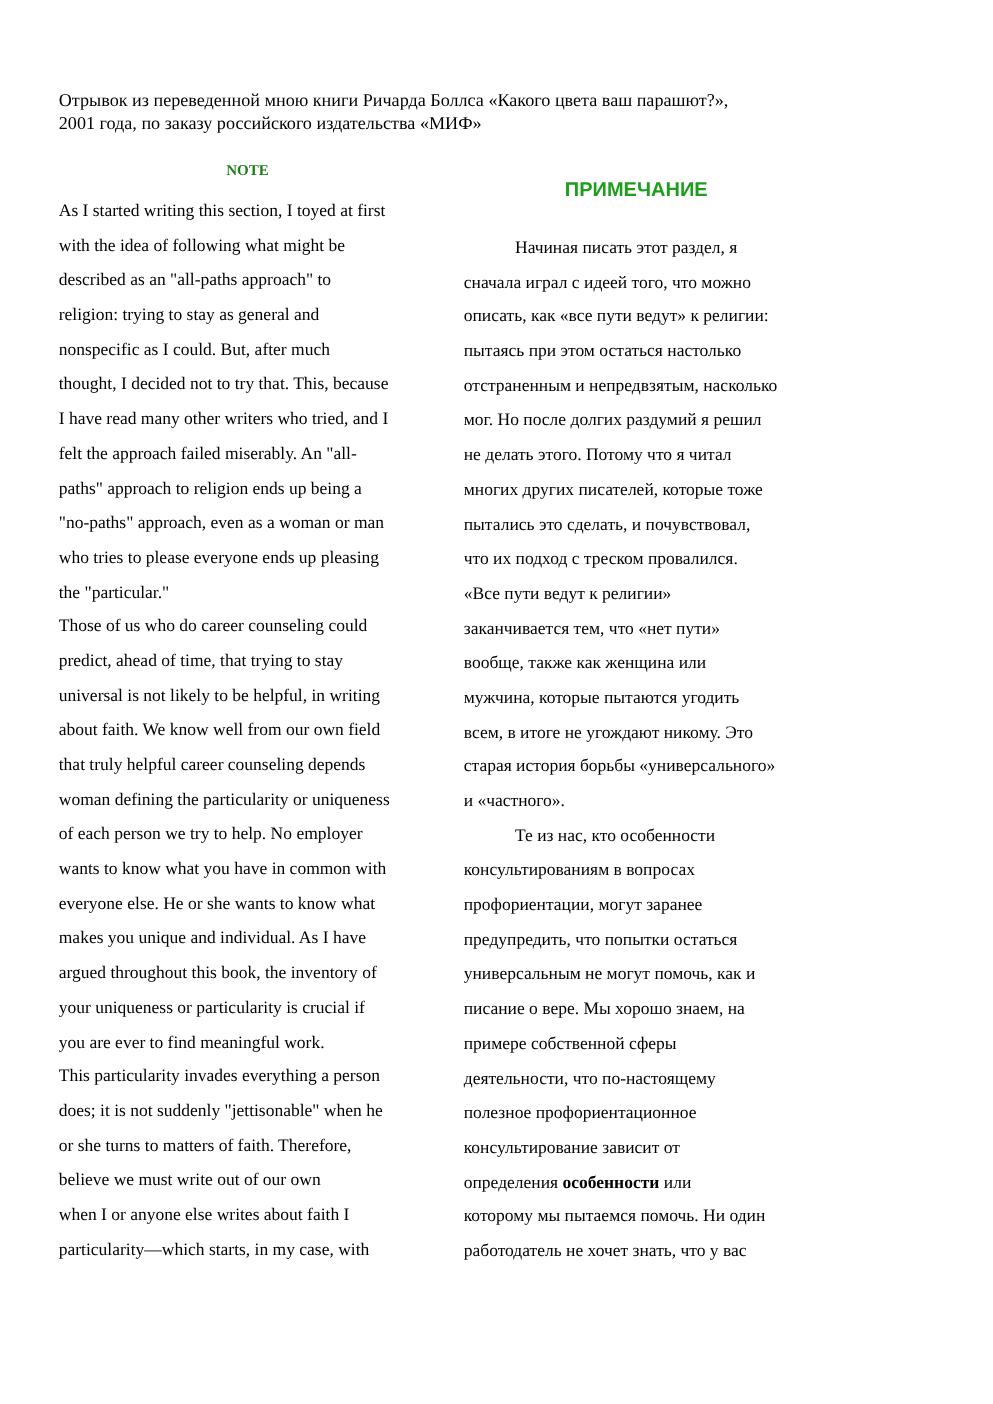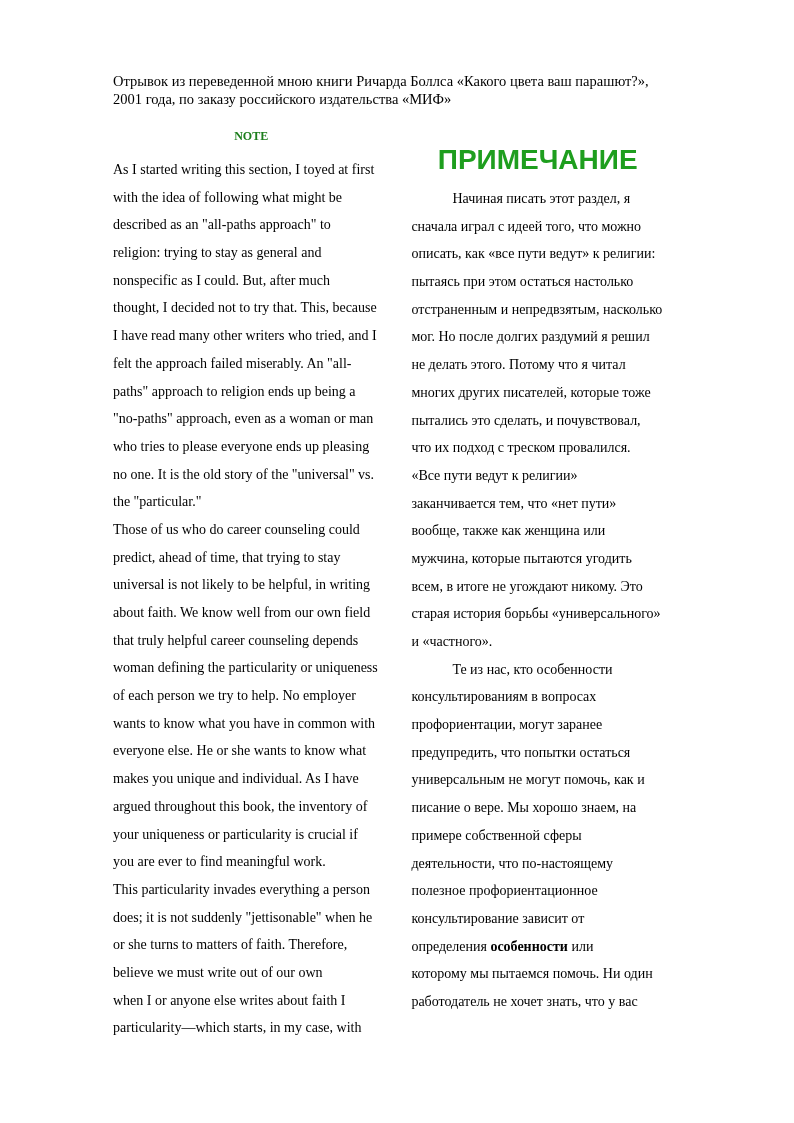--- a/index.html
+++ b/index.html
@@ -5,38 +5,38 @@
   html, body { margin:0; padding:0; }
   body {
     width:794px; height:1123px;
     background:#ffffff; color:#000000;
     font-family:"Liberation Serif", serif;
     overflow:hidden;
   }
   .page {
     width:664px; height:1123px;
     box-sizing:border-box;
-    padding:72px 0 0 113px;
+    padding:72px 0 0 47px;
   }
   .intro-line {
     font-size:14.5px;
     line-height:18px;
     white-space:nowrap;
   }
   .columns { display:flex; margin-top:21px; }
   .col-left  { width:302px; margin-right:22px; }
   .col-right { width:276px; }
   .heading-note {
     font-family:"Liberation Serif", serif;
     font-weight:bold; font-size:12px;
     text-align:center; height:21px; margin-bottom:6px;
   }
   .heading-prim {
     font-family:"Liberation Sans", sans-serif;
-    font-weight:bold; font-size:28px;
+    font-weight:bold; font-size:16px;
     text-align:center; height:24px;
     margin-top:15px; margin-bottom:17px;
   }
   .body-line {
     font-size:14px;
     line-height:27.7px; height:27.7px;
     white-space:nowrap;
   }
   .body-line .bold { font-weight:bold; }
   .indent { padding-left:41px; }
@@ -60,21 +60,20 @@
           <div class="body-line">with the idea of following what might be</div>
           <div class="body-line">described as an "all-paths approach" to</div>
           <div class="body-line">religion: trying to stay as general and</div>
           <div class="body-line">nonspecific as I could. But, after much</div>
           <div class="body-line">thought, I decided not to try that. This, because</div>
           <div class="body-line">I have read many other writers who tried, and I</div>
           <div class="body-line">felt the approach failed miserably. An "all-</div>
           <div class="body-line">paths" approach to religion ends up being a</div>
           <div class="body-line">"no-paths" approach, even as a woman or man</div>
           <div class="body-line">who tries to please everyone ends up pleasing</div>
-          <div class="body-line">no one. It is the old story of the "universal" vs.</div>
           <div class="body-line">the "particular."</div>
           <div class="body-line">Those of us who do career counseling could</div>
           <div class="body-line">predict, ahead of time, that trying to stay</div>
           <div class="body-line">universal is not likely to be helpful, in writing</div>
           <div class="body-line">about faith. We know well from our own field</div>
           <div class="body-line">that truly helpful career counseling depends</div>
           <div class="body-line">woman defining the particularity or uniqueness</div>
           <div class="body-line">of each person we try to help. No employer</div>
           <div class="body-line">wants to know what you have in common with</div>
           <div class="body-line">everyone else. He or she wants to know what</div>

